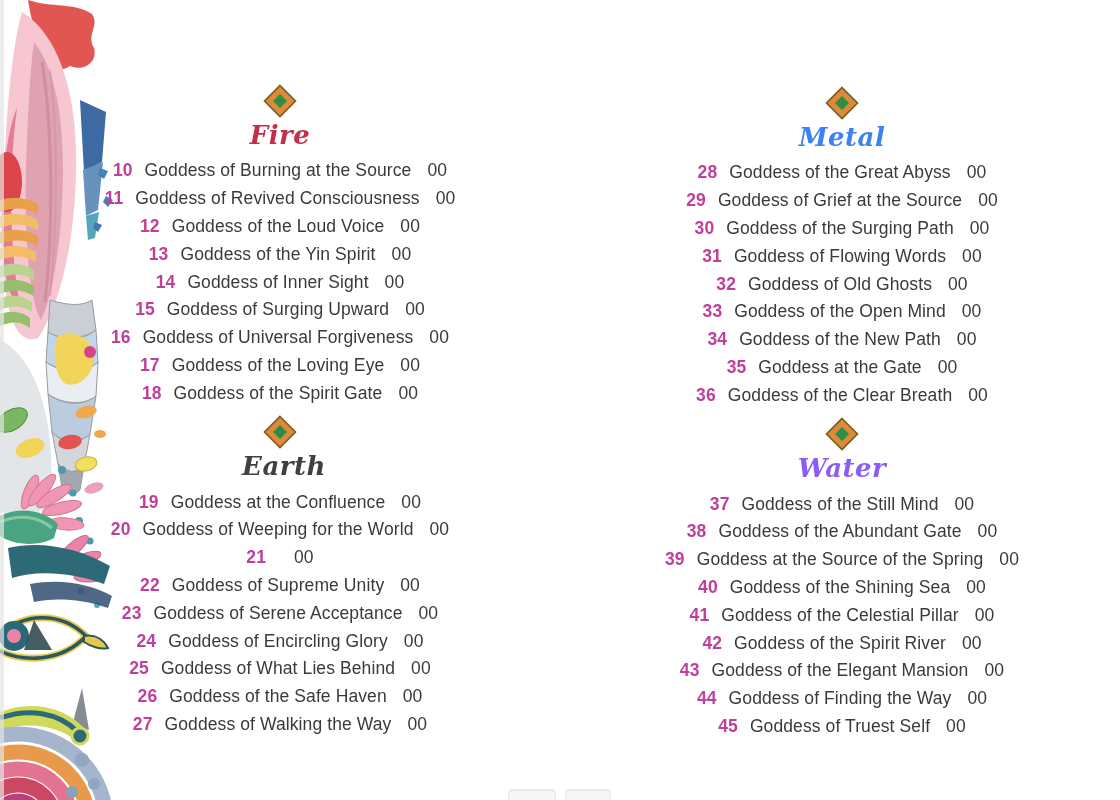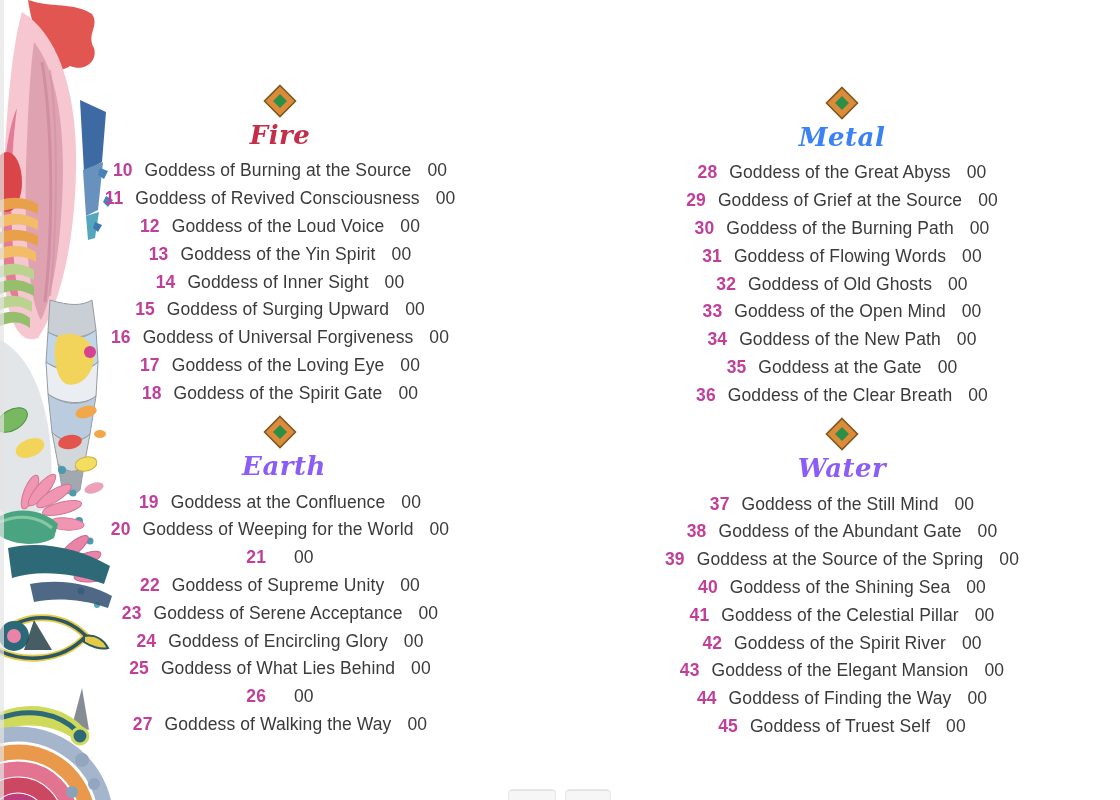--- a/index.html
+++ b/index.html
@@ -223,21 +223,21 @@
 </ul>
   </section>
 
   <section class="toc-section">
     <div class="diamond">
       <svg width="34" height="34" viewBox="0 0 34 34" xmlns="http://www.w3.org/2000/svg">
         <polygon class="outer-diamond" points="17,1.5 32.5,17 17,32.5 1.5,17"></polygon>
         <polygon class="inner-diamond" points="17,10 24,17 17,24 10,17"></polygon>
       </svg>
     </div>
-    <h2 class="section-heading" style="color: #8b5cf6; margin-left: 8px;">Earth</h2>
+    <h2 class="section-heading" style="color: #404040; margin-left: 8px;">Earth</h2>
     <ul class="entries">
   <li class="toc-entry">
     <span class="entry-number">19</span>
     <span class="entry-title">Goddess at the Confluence</span>
     <span class="entry-page">00</span>
   </li>
 
   <li class="toc-entry">
     <span class="entry-number">20</span>
     <span class="entry-title">Goddess of Weeping for the World</span>
@@ -268,20 +268,21 @@
   </li>
 
   <li class="toc-entry">
     <span class="entry-number">25</span>
     <span class="entry-title">Goddess of What Lies Behind</span>
     <span class="entry-page">00</span>
   </li>
 
   <li class="toc-entry">
     <span class="entry-number">26</span>
+    <span class="entry-title">Goddess of the Safe Haven</span>
     <span class="entry-page">00</span>
   </li>
 
   <li class="toc-entry">
     <span class="entry-number">27</span>
     <span class="entry-title">Goddess of Walking the Way</span>
     <span class="entry-page">00</span>
   </li>
 </ul>
   </section>
@@ -303,21 +304,21 @@
   </li>
 
   <li class="toc-entry">
     <span class="entry-number">29</span>
     <span class="entry-title">Goddess of Grief at the Source</span>
     <span class="entry-page">00</span>
   </li>
 
   <li class="toc-entry">
     <span class="entry-number">30</span>
-    <span class="entry-title">Goddess of the Burning Path</span>
+    <span class="entry-title">Goddess of the Surging Path</span>
     <span class="entry-page">00</span>
   </li>
 
   <li class="toc-entry">
     <span class="entry-number">31</span>
     <span class="entry-title">Goddess of Flowing Words</span>
     <span class="entry-page">00</span>
   </li>
 
   <li class="toc-entry">

